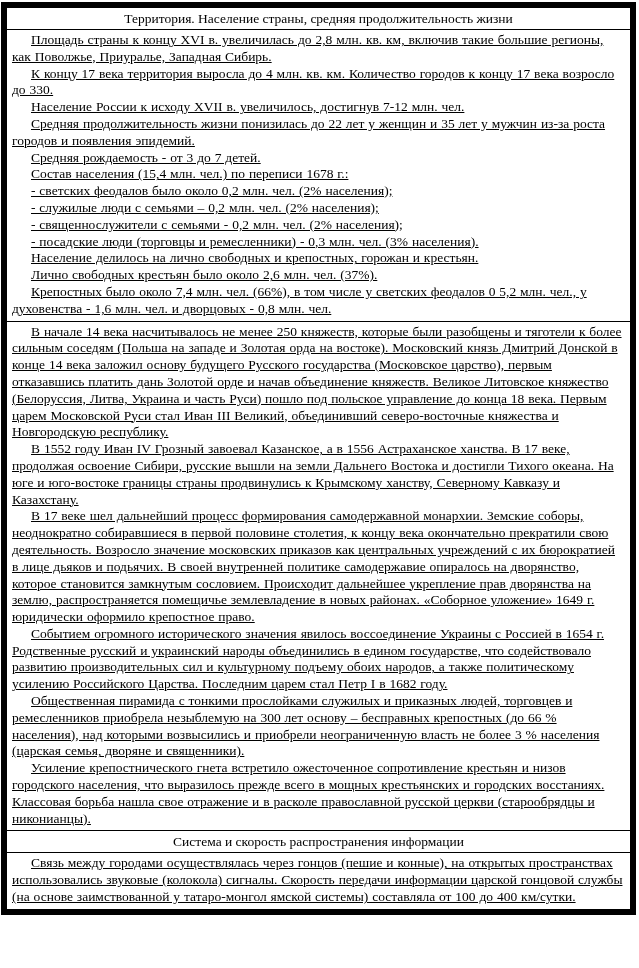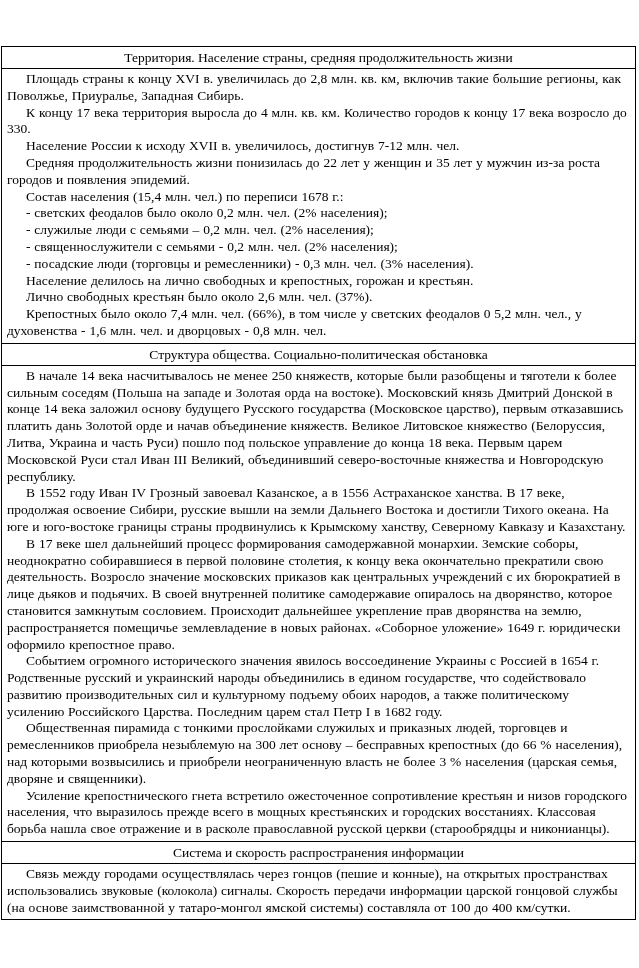--- a/index.html
+++ b/index.html
@@ -15,25 +15,24 @@
     -webkit-font-smoothing: none;
   }
   .page {
     width: 639px;
     height: 968px;
     background: #ffffff;
     box-sizing: border-box;
     padding: 2px 1px 0 1px;
   }
   .doc-table {
-    border: 1px solid #be185d;
+    border: 6px solid #be185d;
     background: #ffffff;
     width: 635px;
     box-sizing: border-box;
-    margin-top: 44px;
   }
   .sec-title {
     text-align: center;
     font-size: 13.5px;
     line-height: 17px;
     padding: 2px 4px 2px 4px;
     border-bottom: 1px solid #000000;
     white-space: nowrap;
     overflow: hidden;
   }
@@ -44,47 +43,48 @@
   .sec:last-child .sec-body {
     border-bottom: 0;
   }
   .para {
     margin: 0;
     font-size: 13.5px;
     line-height: 16.8px;
     text-indent: 19px;
     text-align: left;
     word-spacing: 0.5px;
+    text-decoration: underline;
   }
 </style>
 </head>
 <body style="color: rgb(0, 0, 0); background: rgb(255, 255, 255);">
 
 <div class="page">
   <div class="doc-table" style="border-color: rgb(0, 0, 0);">
   <div class="sec">
     <div class="sec-title">Территория. Население страны, средняя продолжительность жизни</div>
     <div class="sec-body">
           <p class="para">Площадь страны к концу XVI в. увеличилась до 2,8 млн. кв. км, включив такие большие регионы, как Поволжье, Приуралье, Западная Сибирь.</p>
           <p class="para">К концу 17 века территория выросла до 4 млн. кв. км. Количество городов к концу 17 века возросло до 330.</p>
           <p class="para">Население России к исходу XVII в. увеличилось, достигнув 7-12 млн. чел.</p>
           <p class="para">Средняя продолжительность жизни понизилась до 22 лет у женщин и 35 лет у мужчин из-за роста городов и появления эпидемий.</p>
+          <p class="para">Средняя рождаемость - от 3 до 7 детей.</p>
           <p class="para">Состав населения (15,4 млн. чел.) по переписи 1678 г.:</p>
           <p class="para">- светских феодалов было около 0,2 млн. чел. (2% населения);</p>
           <p class="para">- служилые люди с семьями – 0,2 млн. чел. (2% населения);</p>
           <p class="para">- священнослужители с семьями - 0,2 млн. чел. (2% населения);</p>
           <p class="para">- посадские люди (торговцы и ремесленники) - 0,3 млн. чел. (3% населения).</p>
           <p class="para">Население делилось на лично свободных и крепостных, горожан и крестьян.</p>
           <p class="para">Лично свободных крестьян было около 2,6 млн. чел. (37%).</p>
           <p class="para">Крепостных было около 7,4 млн. чел. (66%), в том числе у светских феодалов 0 5,2 млн. чел., у духовенства - 1,6 млн. чел. и дворцовых - 0,8 млн. чел.</p>
         </div>
   </div>
 
   <div class="sec">
-    <div class="sec-title">Структура общества. Социально-политическая обстановка</div>
     <div class="sec-body">
           <p class="para">В начале 14 века насчитывалось не менее 250 княжеств, которые были разобщены и тяготели к более сильным соседям (Польша на западе и Золотая орда на востоке). Московский князь Дмитрий Донской в конце 14 века заложил основу будущего Русского государства (Московское царство), первым отказавшись платить дань Золотой орде и начав объединение княжеств. Великое Литовское княжество (Белоруссия, Литва, Украина и часть Руси) пошло под польское управление до конца 18 века. Первым царем Московской Руси стал Иван III Великий, объединивший северо-восточные княжества и Новгородскую республику.</p>
           <p class="para">В 1552 году Иван IV Грозный завоевал Казанское, а в 1556 Астраханское ханства. В 17 веке, продолжая освоение Сибири, русские вышли на земли Дальнего Востока и достигли Тихого океана. На юге и юго-востоке границы страны продвинулись к Крымскому ханству, Северному Кавказу и Казахстану.</p>
           <p class="para">В 17 веке шел дальнейший процесс формирования самодержавной монархии. Земские соборы, неоднократно собиравшиеся в первой половине столетия, к концу века окончательно прекратили свою деятельность. Возросло значение московских приказов как центральных учреждений с их бюрократией в лице дьяков и подьячих. В своей внутренней политике самодержавие опиралось на дворянство, которое становится замкнутым сословием. Происходит дальнейшее укрепление прав дворянства на землю, распространяется помещичье землевладение в новых районах. «Соборное уложение» 1649 г. юридически оформило крепостное право.</p>
           <p class="para">Событием огромного исторического значения явилось воссоединение Украины с Россией в 1654 г. Родственные русский и украинский народы объединились в едином государстве, что содействовало развитию производительных сил и культурному подъему обоих народов, а также политическому усилению Российского Царства. Последним царем стал Петр I в 1682 году.</p>
           <p class="para">Общественная пирамида с тонкими прослойками служилых и приказных людей, торговцев и ремесленников приобрела незыблемую на 300 лет основу – бесправных крепостных (до 66 % населения), над которыми возвысились и приобрели неограниченную власть не более 3 % населения (царская семья, дворяне и священники).</p>
           <p class="para">Усиление крепостнического гнета встретило ожесточенное сопротивление крестьян и низов городского населения, что выразилось прежде всего в мощных крестьянских и городских восстаниях. Классовая борьба нашла свое отражение и в расколе православной русской церкви (старообрядцы и никонианцы).</p>
         </div>
   </div>
 

